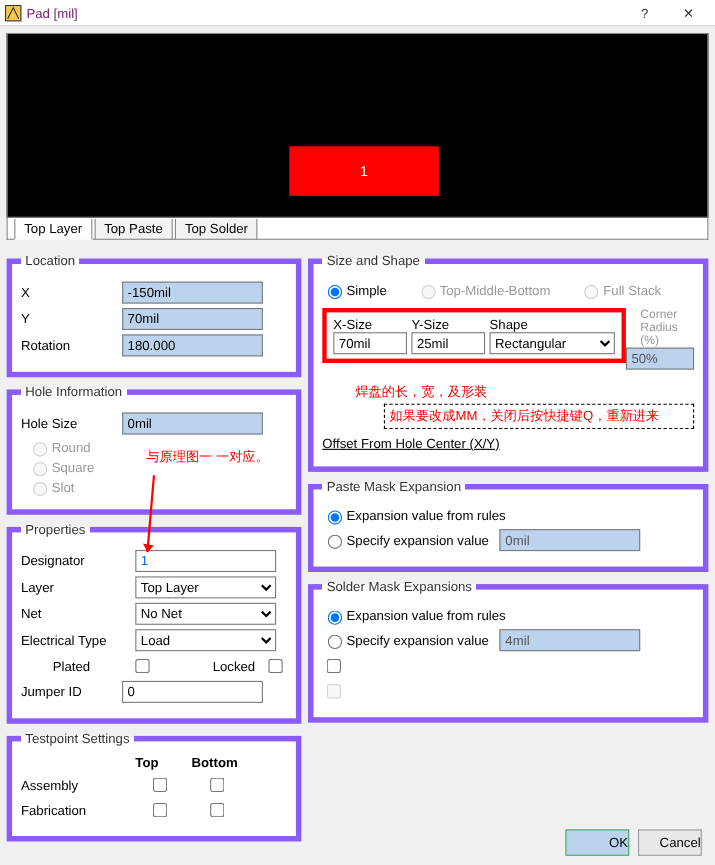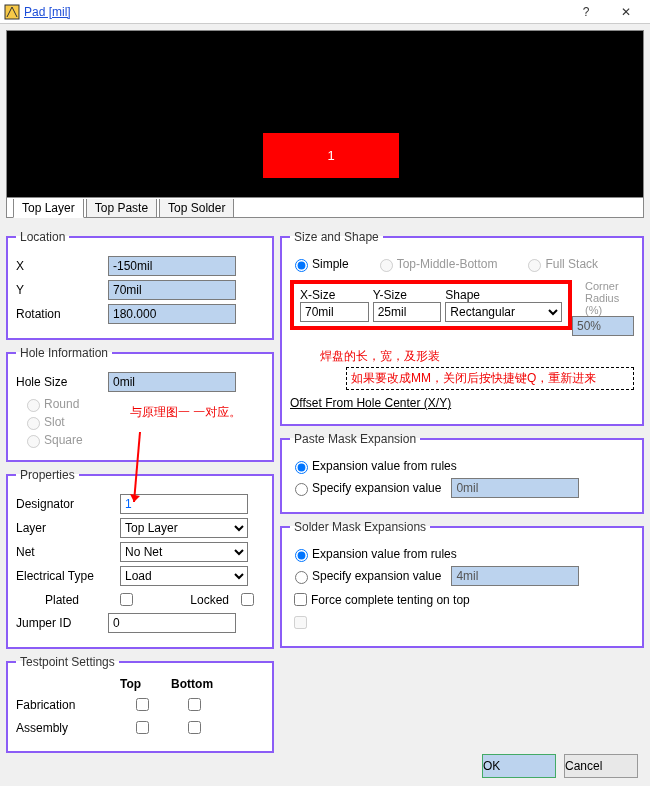--- a/index.html
+++ b/index.html
@@ -1,56 +1,56 @@
 <!DOCTYPE html>
 <html><head>
 <meta charset="utf-8">
 <style>
   * { box-sizing: border-box; font-family: "Segoe UI", Tahoma, sans-serif; font-size: 12px; }
   body { margin: 0; width: 650px; height: 786px; background: #f0f0f0; position: relative; }
   
   .titlebar { display: flex; align-items: center; height: 24px; background: #fff; border-bottom: 1px solid #ccc; padding: 2px 4px; }
   .titlebar .icon { width: 16px; height: 16px; margin-right: 4px; display: inline-block; }
-  .titlebar .title { color: #1d4ed8; flex: 1; text-decoration: underline; }
+  .titlebar .title { color: #701a75; flex: 1; }
   .titlebar .btn { width: 40px; text-align: center; color: #333; }
   
   .preview-wrap { padding: 6px; }
   .preview { position: relative; background: #000; height: 168px; border: 1px solid #888; }
   .pad { position: absolute; left: 256px; top: 102px; width: 136px; height: 45px; background: #ff0000; color: #fff; display: flex; align-items: center; justify-content: center; font-size: 13px; }
   
   .tabs { display: flex; gap: 2px; padding-left: 6px; background:#fff; border:1px solid #888; border-top:none; }
   .tab { border: 1px solid #888; border-top:none; background: #f3f3f3; padding: 2px 8px; position: relative; top:1px; }
   .tab.active { background: #fff; border-bottom:1px solid #fff; font-weight:normal; }
   
   .cols { display: flex; gap: 6px; padding: 6px; }
   .colL { width: 268px; display:flex; flex-direction:column; gap:6px; }
   .colR { flex: 1; display:flex; flex-direction:column; gap:6px; }
   
-  fieldset.group { border: 2px solid #8b5cf6; background: #fff; padding: 8px 8px 10px 8px; margin:0; }
+  fieldset.group { border: 5px solid #8b5cf6; background: #fff; padding: 8px 8px 10px 8px; margin:0; }
   fieldset.group > legend { padding: 0 4px; color: #333; }
   
   .row { display: flex; align-items: center; margin: 4px 0; }
   .row .lbl { width: 92px; }
   .row .lblw { width: 104px; }
   input.txt { width: 128px; height: 20px; border: 1px solid #7a7a7a; padding: 1px 4px; background:#fff; }
   input.txt.highlight { background: #bcd3ee; }
   select.sel { width: 128px; height: 20px; border: 1px solid #7a7a7a; background:#fff; }
   input.txt.dis, .dis { background: #bcd3ee; color:#555; }
   .radio, .check { margin-right: 4px; }
   .disabled { color: #999; }
   .small { width: 60px; }
   
   .redbox { border: 4px solid #f00; padding: 4px; margin-top:4px; position:relative; }
   .shead { display:flex; }
   .scell { flex:1; padding:0 2px; }
   .note-red { color: #f10000; }
   .dashbox { border:1px dashed #000; padding:2px 4px; margin-top:2px; }
   
   .footer { position:absolute; bottom:8px; right:12px; display:flex; gap:8px; }
-  .btn-std { width:74px; height:24px; border:1px solid #4a6; background:#bcd3ee; text-align:left; line-height:22px; }
+  .btn-std { width:58px; height:24px; border:1px solid #4a6; background:#bcd3ee; text-align:right; line-height:22px; }
   .btn-std.cancel { background:#e8e8e8; border:1px solid #999; }
   .chkrow { display:flex; align-items:center; margin:3px 0; }
   .chkrow .lblr { width:100px; text-align:center; padding-right:8px; }
   .tp-head { display:flex; margin-left:104px; gap:30px; font-weight:bold; }
   .tp-row { display:flex; align-items:center; margin:4px 0;}
   .tp-row .lbl { width:100px; }
   .tp-row .cbx { width:52px; text-align:center; }
   .hole-opts { margin-left:6px; }
   .hole-opts .row { margin:2px 0; }
 </style>
@@ -108,25 +108,25 @@
       <div class="hole-opts disabled">
         <div class="row">
             <input type="radio" class="radio" disabled="" style="">
             <span>Round</span>
           </div>
         <div style="position:relative;">
           <span class="note-red" style="position:absolute; left:108px; top:-10px;">与原理图一 一对应。</span>
         </div>
         <div class="row">
             <input type="radio" class="radio" disabled="" style="">
-            <span>Slot</span>
+            <span>Square</span>
           </div>
         <div class="row">
             <input type="radio" class="radio" disabled="" style="">
-            <span>Square</span>
+            <span>Slot</span>
           </div>
       </div>
     </fieldset>
 
     <fieldset class="group">
       <legend>Properties</legend>
       <div class="row">
           <span class="lblw">Designator</span>
         <input class="txt" style="background: rgb(255, 255, 255); color: rgb(0, 102, 255);" value="1">
         </div>
@@ -154,26 +154,26 @@
         </div>
     </fieldset>
 
     <fieldset class="group">
       <legend>Testpoint Settings</legend>
       <div class="tp-head">
         <span>Top</span>
         <span>Bottom</span>
       </div>
       <div class="tp-row">
+          <span class="lbl">Assembly</span>
+        <span class="cbx"><input type="checkbox" style=""></span>
+        <span class="cbx"><input type="checkbox" style=""></span>
+        </div>
+      <div class="tp-row">
           <span class="lbl">Fabrication</span>
-        <span class="cbx"><input type="checkbox" style=""></span>
-        <span class="cbx"><input type="checkbox" style=""></span>
-        </div>
-      <div class="tp-row">
-          <span class="lbl">Assembly</span>
         <span class="cbx"><input type="checkbox" style=""></span>
         <span class="cbx"><input type="checkbox" style=""></span>
         </div>
     </fieldset>
   </div>
 
   <div class="colR">
     <fieldset class="group">
       <legend>Size and Shape</legend>
       <div class="row">
@@ -231,21 +231,20 @@
           <input type="radio" class="radio" checked="" style="">
         <span>Expansion value from rules</span>
         </div>
       <div class="row">
           <input type="radio" class="radio" style="">
         <span style="margin-right:10px;">Specify expansion value</span>
         <input class="txt dis" disabled="" value="4mil" style="">
         </div>
       <div class="row">
           <input type="checkbox" class="check" style="">
-        <span>Force complete tenting on top</span>
         </div>
       <div class="row disabled">
           <input type="checkbox" class="check" disabled="" style="">
         </div>
     </fieldset>
   </div>
 </div>
 
 <div style="position:absolute; left:130px; top:432px;">
   <svg width="20" height="80">

